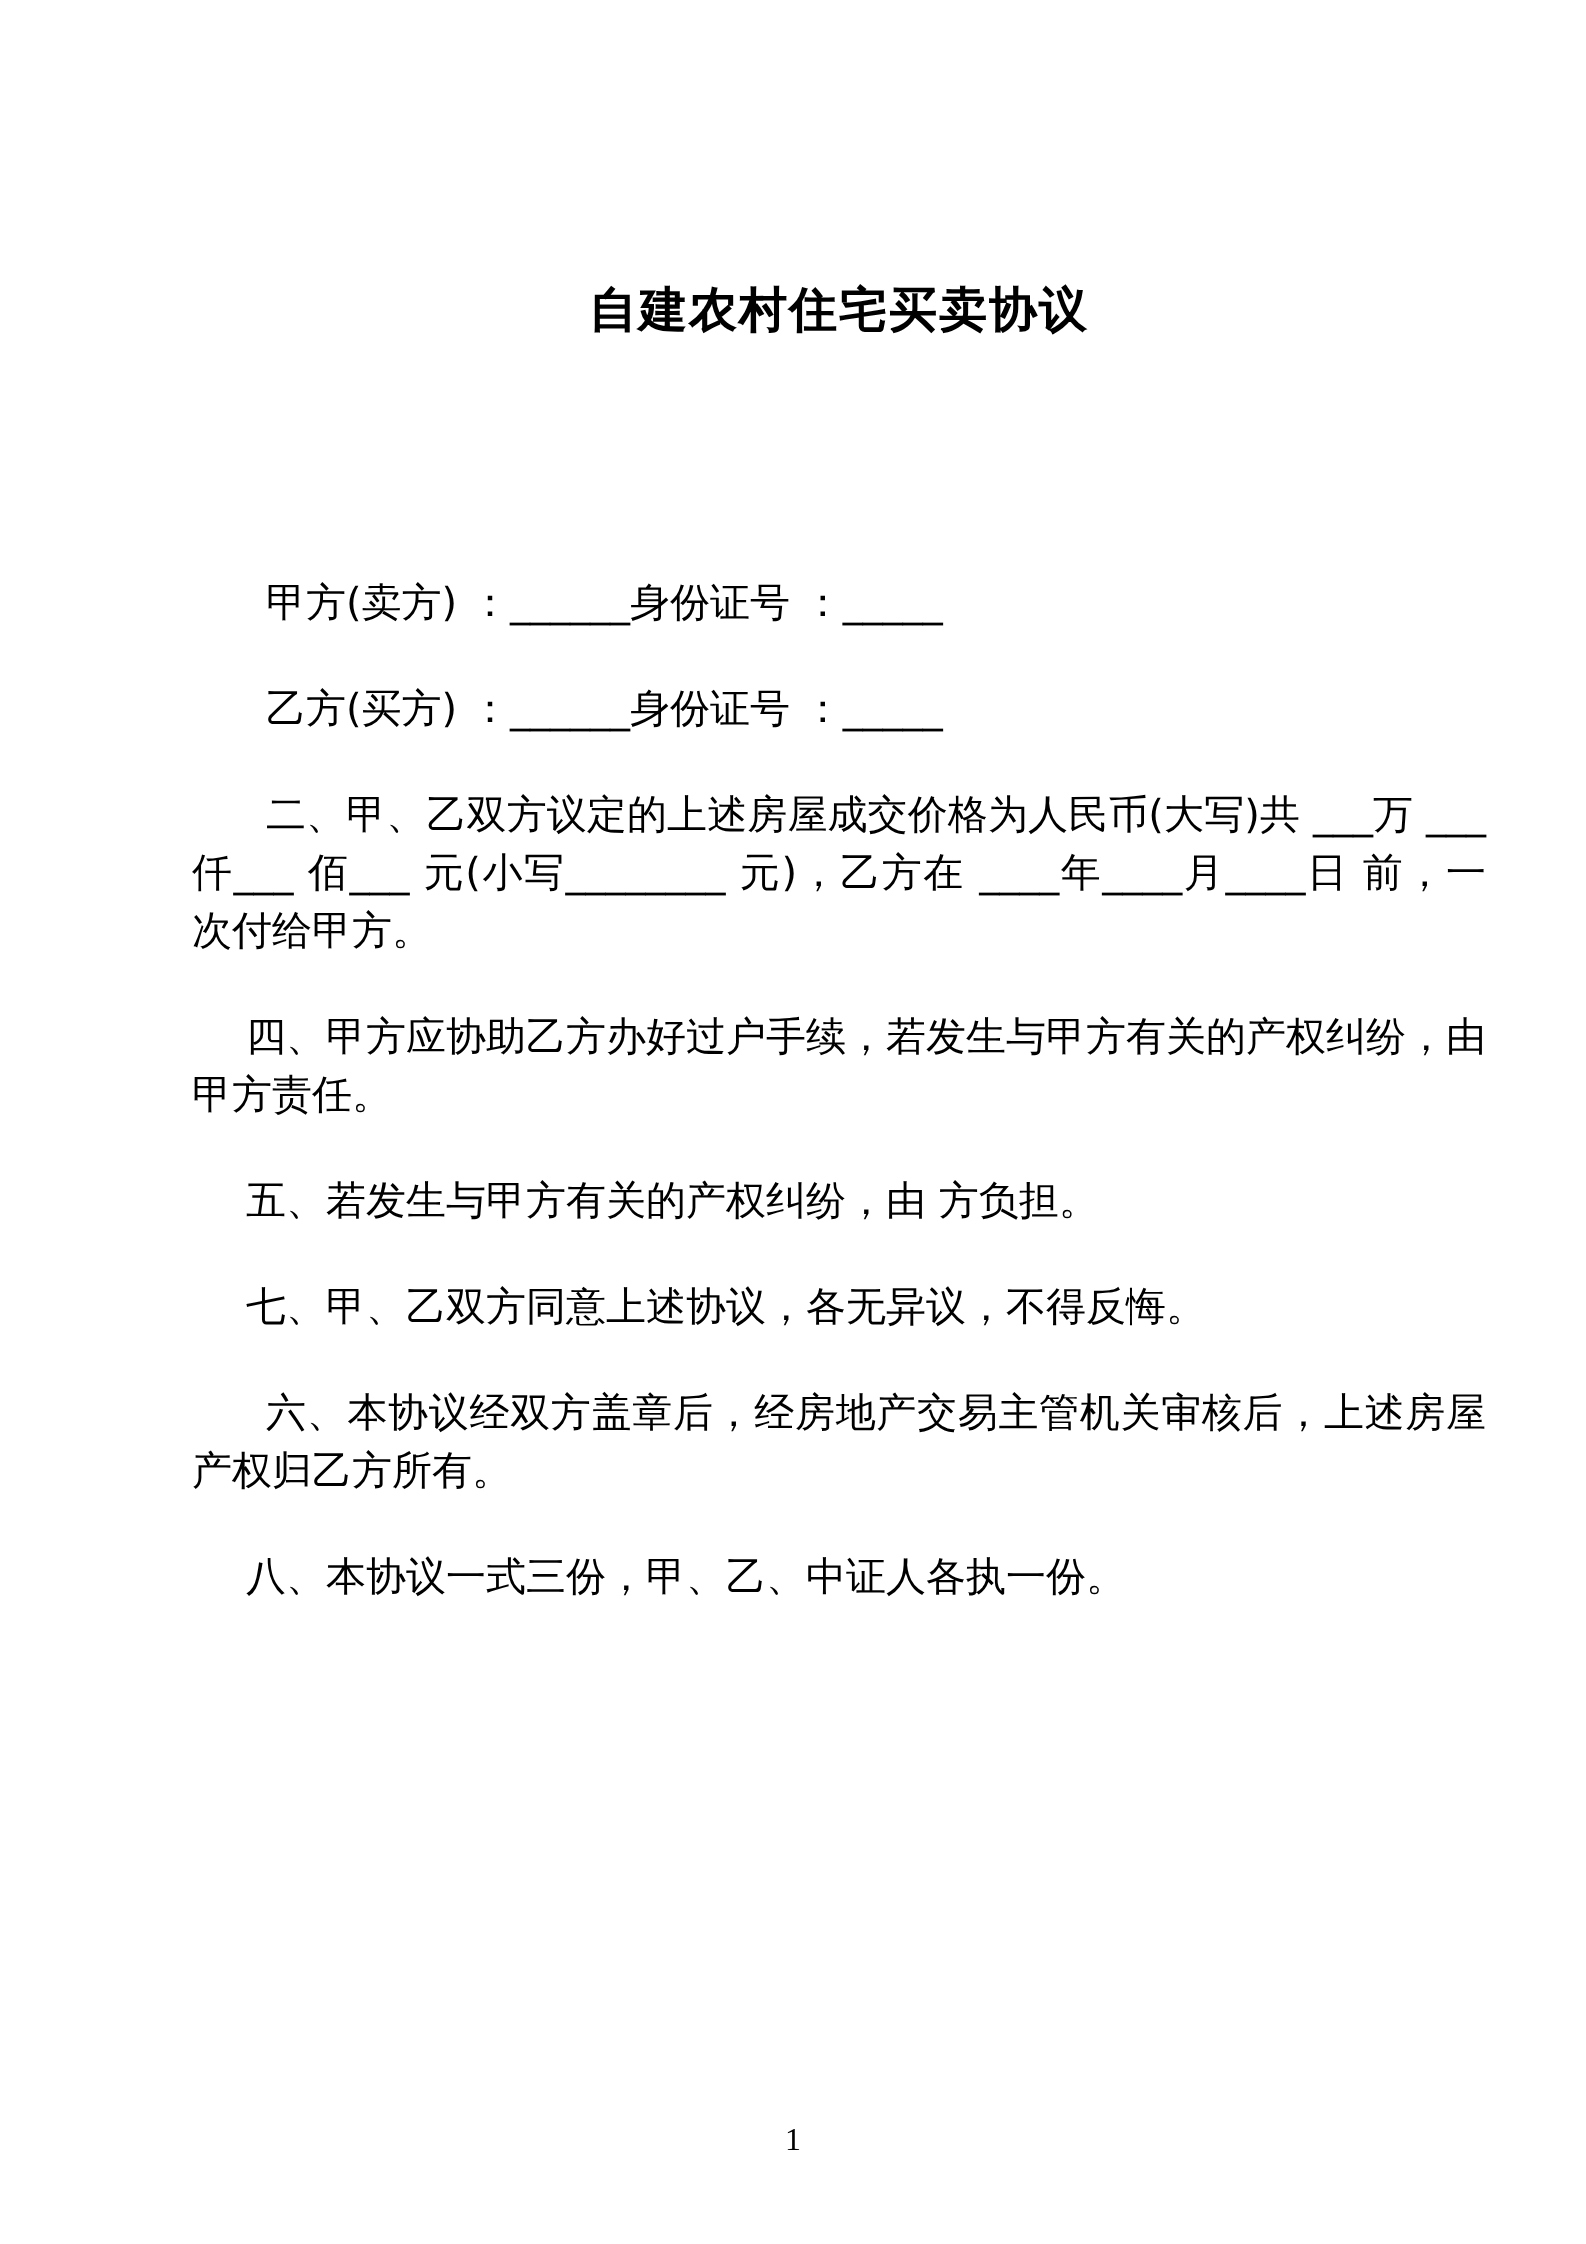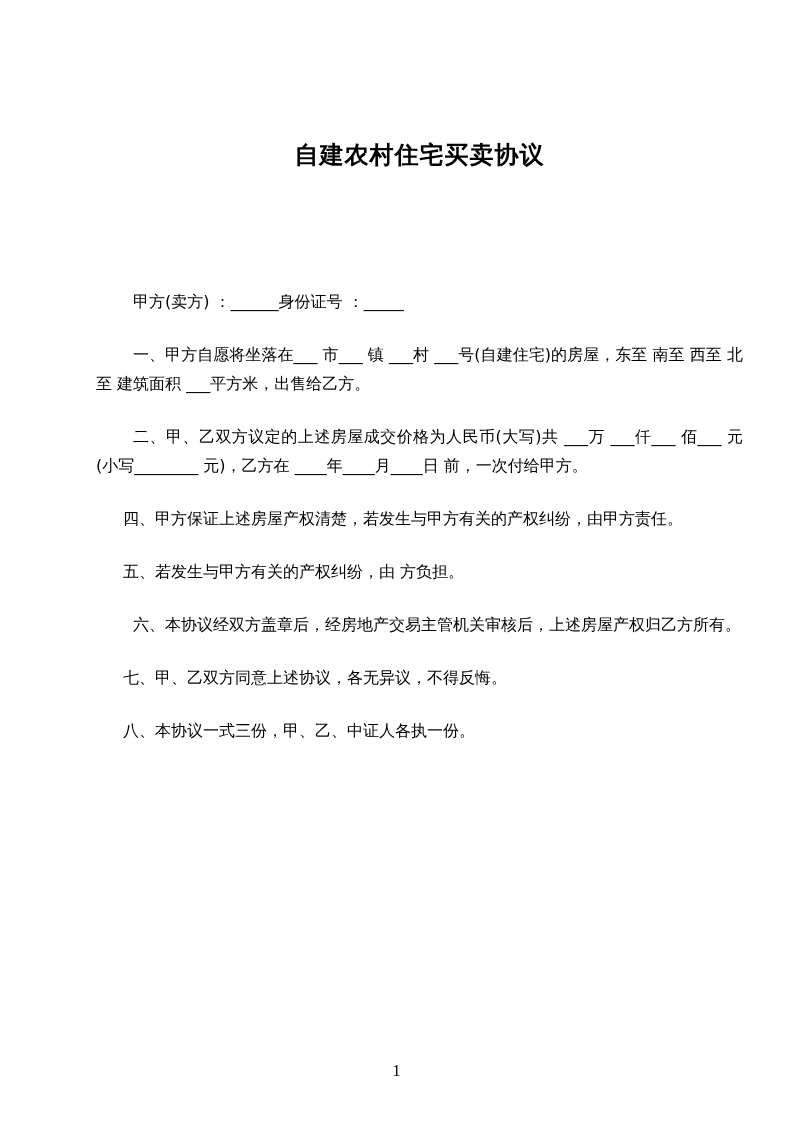--- a/index.html
+++ b/index.html
@@ -25,21 +25,21 @@
     line-height: 28px;
     font-weight: bold;
     text-align: center;
     letter-spacing: 1px;
   }
   .content {
     margin-top: 118px;
   }
   .para {
     margin: 12px 0 24px 0;
-    font-size: 16px;
+    font-size: 20px;
     line-height: 29px;
     text-align: justify;
     word-break: break-all;
   }
   .indent-lg { text-indent: 37px; }
   .indent-sm { text-indent: 27px; }
   .page-number {
     position: absolute;
     left: 0;
     right: 0;
@@ -52,24 +52,24 @@
 </style>
 </head>
 <body>
 
 <div class="page">
 
   <h1 class="doc-title">自建农村住宅买卖协议</h1>
 
   <div class="content">
     <p class="para indent-lg">甲方(卖方) ：______身份证号 ：_____</p>
-    <p class="para indent-lg">一、甲方自愿将坐落在___ 市___ 镇 ___村 ___号(自建住宅)的房屋，东至 南至 西至 北至 建筑面积 ___平方米，出售给乙方。</p>
+    <p class="para indent-lg">乙方(买方) ：______身份证号 ：_____</p>
     <p class="para indent-lg">二、甲、乙双方议定的上述房屋成交价格为人民币(大写)共 ___万 ___仟___ 佰___ 元(小写________ 元)，乙方在 ____年____月____日 前，一次付给甲方。</p>
-    <p class="para indent-sm">四、甲方保证上述房屋产权清楚，若发生与甲方有关的产权纠纷，由甲方责任。</p>
+    <p class="para indent-sm">四、甲方应协助乙方办好过户手续，若发生与甲方有关的产权纠纷，由甲方责任。</p>
     <p class="para indent-sm">五、若发生与甲方有关的产权纠纷，由 方负担。</p>
+    <p class="para indent-sm">七、甲、乙双方同意上述协议，各无异议，不得反悔。</p>
     <p class="para indent-lg">六、本协议经双方盖章后，经房地产交易主管机关审核后，上述房屋产权归乙方所有。</p>
-    <p class="para indent-sm">七、甲、乙双方同意上述协议，各无异议，不得反悔。</p>
     <p class="para indent-sm">八、本协议一式三份，甲、乙、中证人各执一份。</p>
   </div>
 
   <div class="page-number">1</div>
 
 </div>
 
 </body></html>

